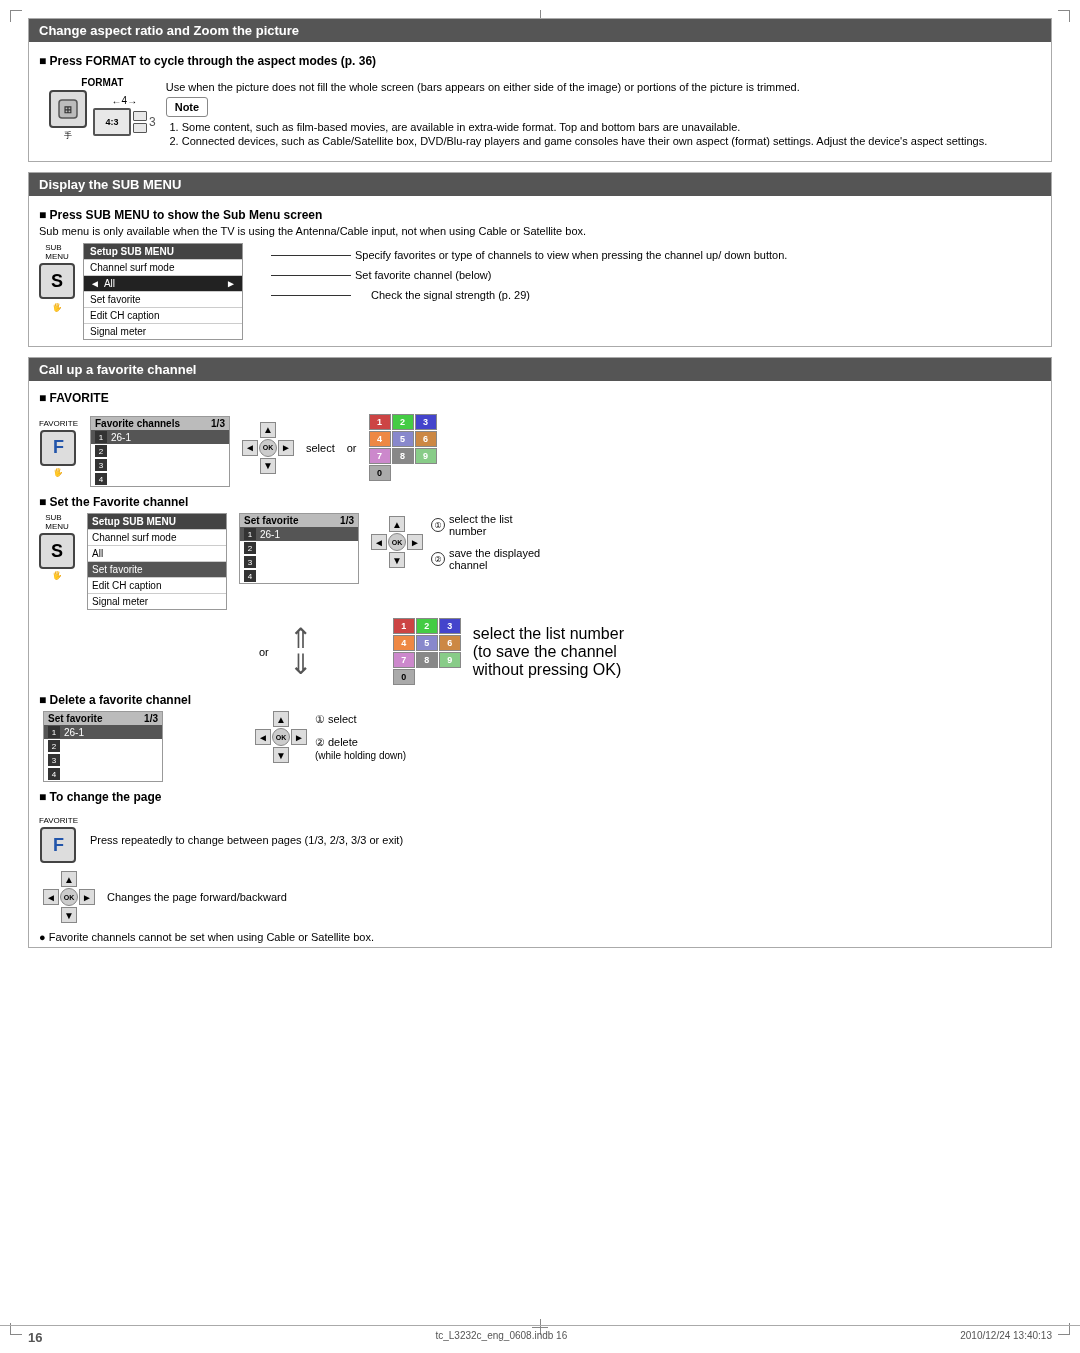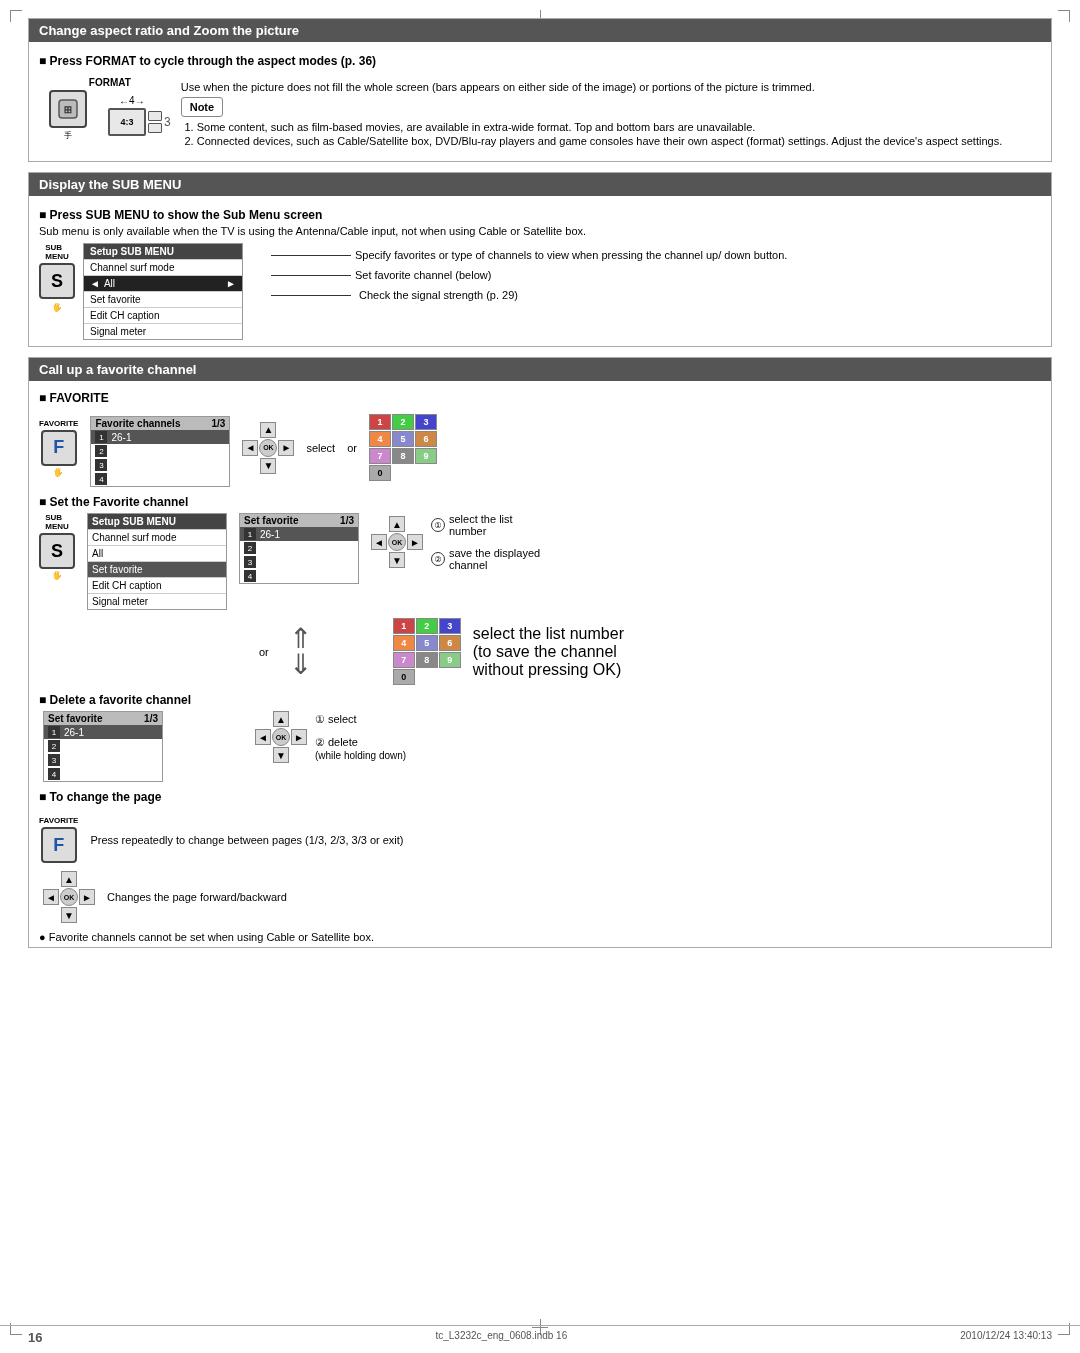--- a/index.html
+++ b/index.html
@@ -175,21 +175,21 @@
       width: 1px;
       height: 16px;
       background: #888;
       left: 50%;
       top: 0;
     }
     .crosshair-top { top: 10px; left: 50%; transform: translateX(-50%); }
     .crosshair-bottom { bottom: 18px; left: 50%; transform: translateX(-50%); }
     .inline-label {
       font-size: 8px;
-      font-weight: bold;
+      font-weight: normal;
     }
     .bullet-note {
       font-size: 11px;
       margin-top: 4px;
     }
     .bullet-note::before { content: '● '; }
     
     .fav-channel-screen {
       border: 1px solid #999;
       width: 140px;
@@ -299,21 +299,21 @@
             </div>
 
             <div style="display:flex;flex-direction:column;align-items:center;">
               <div style="display:flex;align-items:center;gap:0;">
                 <span style="font-size:10px;">←</span>
                 <span style="font-size:10px;">4</span>
                 <span style="font-size:10px;">→</span>
               </div>
 
               <div style="display:flex;gap:2px;align-items:center;margin-top:2px;">
-                <div style="width:38px;height:28px;border:2px solid #555;border-radius:2px;background:#e8e8e8;display:flex;align-items:center;justify-content:center;font-size:9px;font-weight:bold;margin-left:15px;">
+                <div style="width:38px;height:28px;border:2px solid #555;border-radius:2px;background:#e8e8e8;display:flex;align-items:center;justify-content:center;font-size:9px;font-weight:bold;">
                   <span>4:3</span>
                 </div>
                 <div style="display:flex;flex-direction:column;gap:2px;">
                   <div style="width:14px;height:10px;border:1px solid #555;border-radius:1px;background:#e8e8e8;"></div>
                   <div style="width:14px;height:10px;border:1px solid #555;border-radius:1px;background:#e8e8e8;"></div>
                 </div>
                 <div style="font-size:12px;color:#555;">3</div>
               </div>
             </div>
           </div>
@@ -364,21 +364,21 @@
 
         <div style="flex:1;display:flex;flex-direction:column;gap:8px;padding-top:6px;">
           <div style="display:flex;align-items:center;gap:0;font-size:11px;">
             <div style="width:80px;height:1px;background:#333;margin-right:4px;"></div>
             <span>Specify favorites or type of channels to view when pressing the channel up/ down button.</span>
           </div>
           <div style="display:flex;align-items:center;gap:0;font-size:11px;">
             <div style="width:80px;height:1px;background:#333;margin-right:4px;"></div>
             <span>Set favorite channel (below)</span>
           </div>
-          <div style="display:flex;align-items:center;gap:4px;font-size:11px;">
+          <div style="display:flex;align-items:center;gap:16px;font-size:11px;">
             <div style="width:80px;height:1px;background:#333;margin-right:4px;"></div>
             <span>Check the signal strength (p. 29)</span>
           </div>
         </div>
       </div>
     </div>
   </div>
 
   <div class="section-block">
     <div class="section-header">

